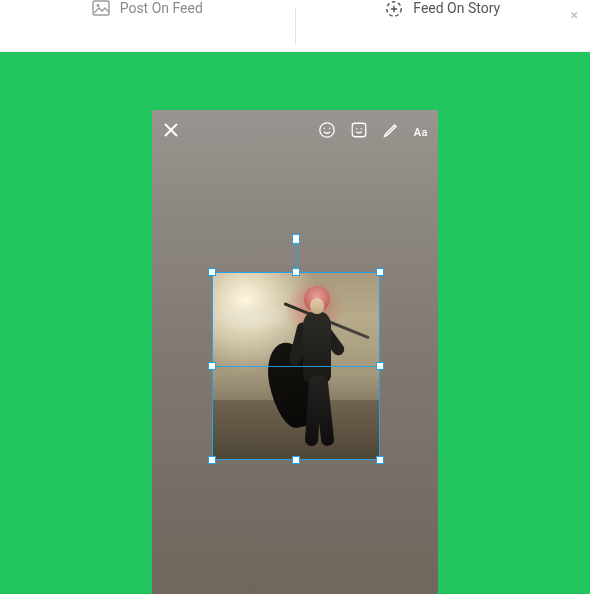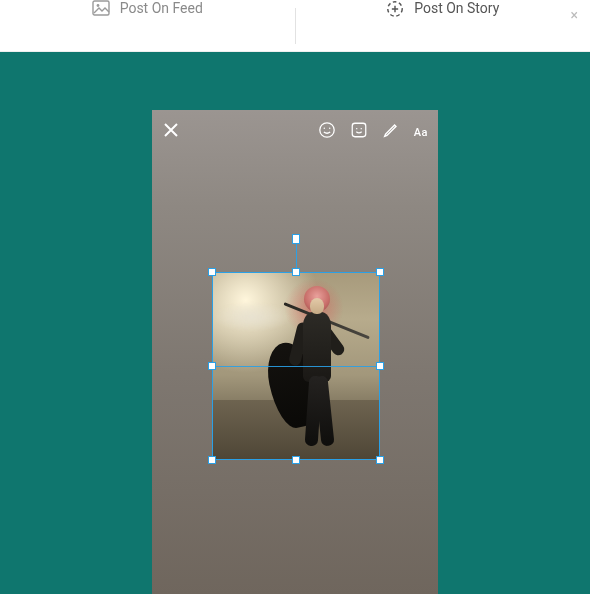--- a/index.html
+++ b/index.html
@@ -34,21 +34,21 @@
     color: #bbb;
     font-size: 14px;
     cursor: pointer;
     line-height: 1;
   }
 
   .stage {
     width: 590px;
     height: 542px;
     position: relative;
-    background: #0f766e;
+    background: #22c55e;
   }
 
   .story-canvas {
     position: absolute;
     left: 152px;
     top: 58px;
     width: 286px;
     height: 484px;
     background: linear-gradient(180deg, #9b9591 0%, #8e8882 20%, #7e7770 55%, #6f665d 100%);
     overflow: hidden;
@@ -248,21 +248,21 @@
     <span>Post On Feed</span>
   </div>
   <div class="tab-divider"></div>
   <div class="tab active">
     <span>
       <svg width="18" height="18" viewBox="0 0 20 20" fill="none" stroke="#555" stroke-width="1.6">
         <circle cx="10" cy="10" r="8" stroke-dasharray="4 3"></circle>
         <path d="M10 6.5 V13.5 M6.5 10 H13.5"></path>
       </svg>
     </span>
-    <span>Post On Story</span>
+    <span>Feed On Story</span>
   </div>
   <div class="close-x">×</div>
 </div>
 
 <div class="stage">
   <div class="story-canvas">
 
     <div class="story-topbar">
       <span class="story-close">
         <svg width="18" height="18" viewBox="0 0 18 18">

